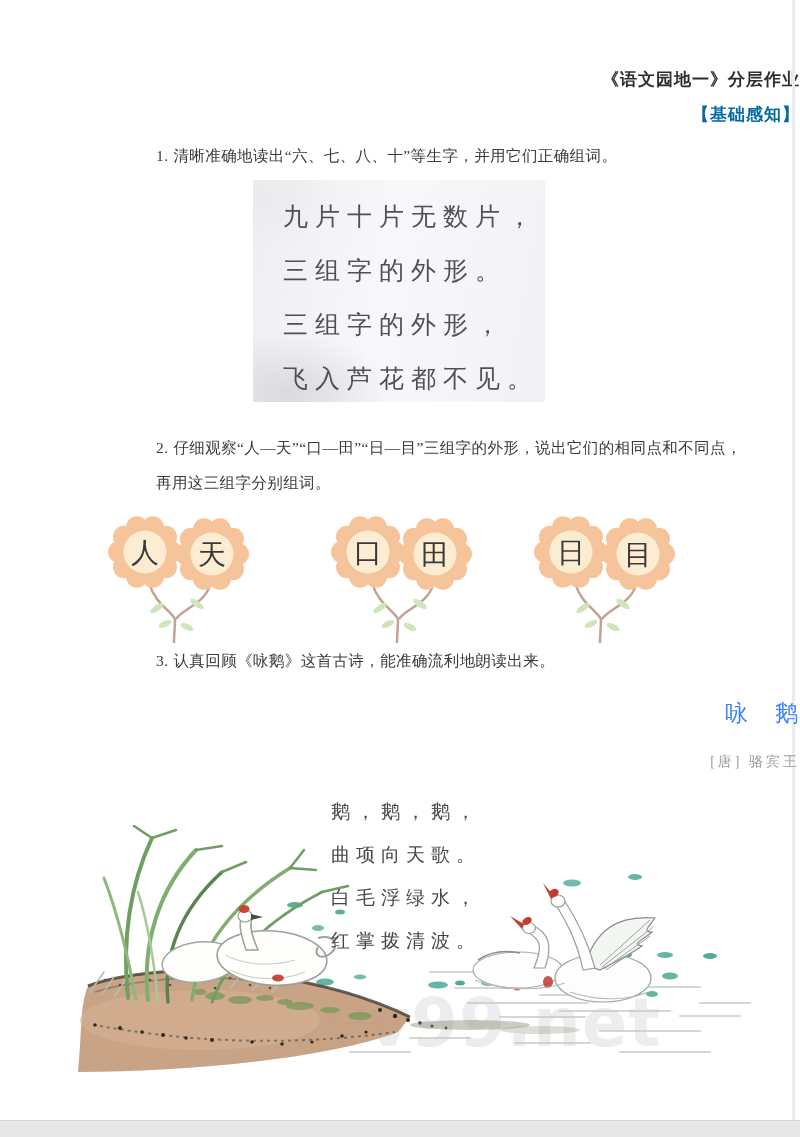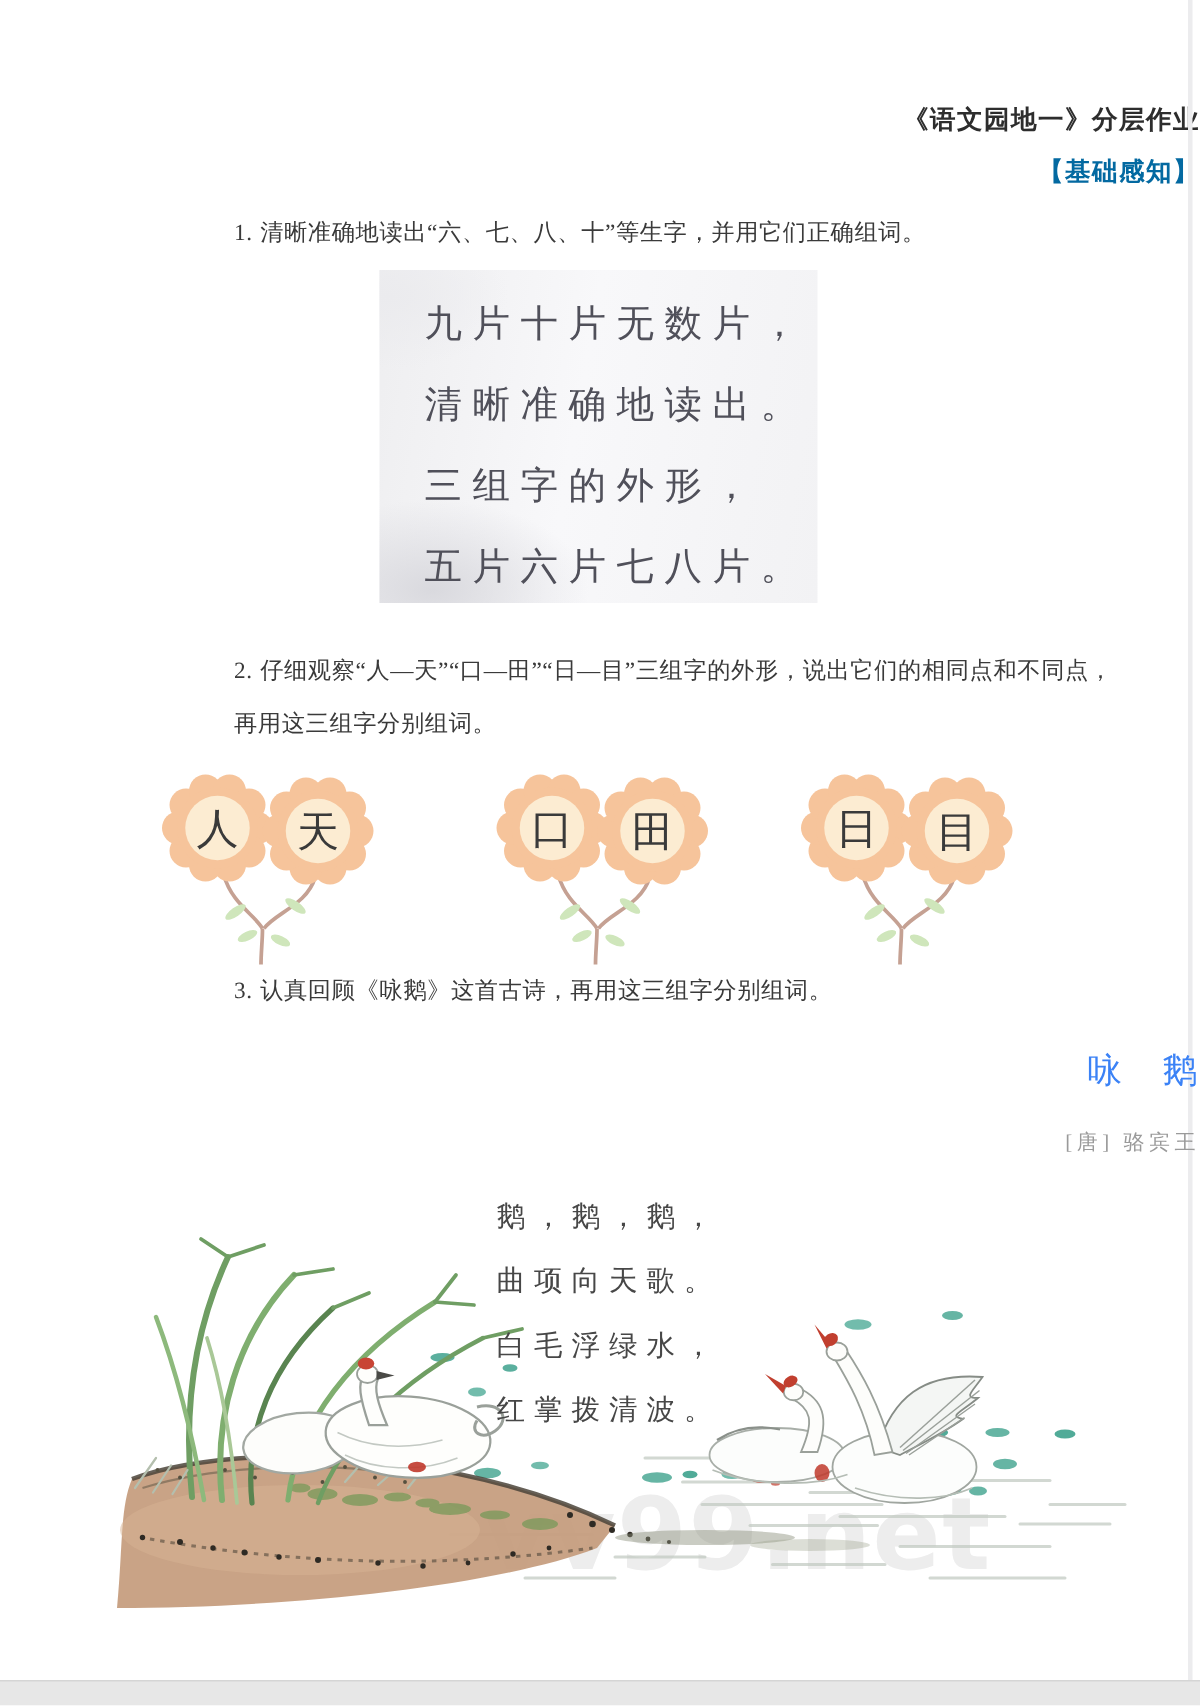--- a/index.html
+++ b/index.html
@@ -44,23 +44,23 @@
   <div class="abs centered doc-title">《语文园地一》分层作业</div>
 
   <div class="abs centered section-header">【基础感知】</div>
 
   <div class="abs question q1">
     <span class="q-num">1.</span><span>清晰准确地读出“六、七、八、十”等生字，并用它们正确组词。</span>
   </div>
 
   <div class="abs poem-photo">
     <div class="pline">九片十片无数片，</div>
-    <div class="pline">清晰准确地读出。</div>
+    <div class="pline">三组字的外形。</div>
     <div class="pline">三组字的外形，</div>
-    <div class="pline">五片六片七八片。</div>
+    <div class="pline">飞入芦花都不见。</div>
   </div>
 
   <div class="abs question q2">
     <span class="q-num">2.</span><span>仔细观察“人—天”“口—田”“日—目”三组字的外形，说出它们的相同点和不同点，再用这三组字分别组词。</span>
   </div>
 
   <svg class="abs flower-pair fp1" viewBox="0 0 150 140" width="150" height="140">
     <defs>
       <g id="flowerhead">
         <circle cx="26" cy="0" r="11" fill="#f6c49b"></circle>
@@ -103,21 +103,21 @@
 
   <svg class="abs flower-pair fp3" viewBox="0 0 150 140" width="150" height="140">
     <use href="#stems"></use>
     <use href="#flowerhead" x="40" y="47"></use>
     <use href="#flowerhead" x="107" y="49"></use>
     <text x="40" y="57" font-size="28" fill="#3a3a3a" text-anchor="middle">日</text>
     <text x="107" y="59" font-size="28" fill="#3a3a3a" text-anchor="middle">目</text>
   </svg>
 
   <div class="abs question q3">
-    <span class="q-num">3.</span><span>认真回顾《咏鹅》这首古诗，再用这三组字分别组词。</span>
+    <span class="q-num">3.</span><span>认真回顾《咏鹅》这首古诗，能准确流利地朗读出来。</span>
   </div>
 
   <div class="abs centered goose-title">咏　鹅</div>
   <div class="abs goose-lines">
     <div>鹅，鹅，鹅，</div>
     <div>曲项向天歌。</div>
     <div>白毛浮绿水，</div>
     <div>红掌拨清波。</div>
   </div>
 

